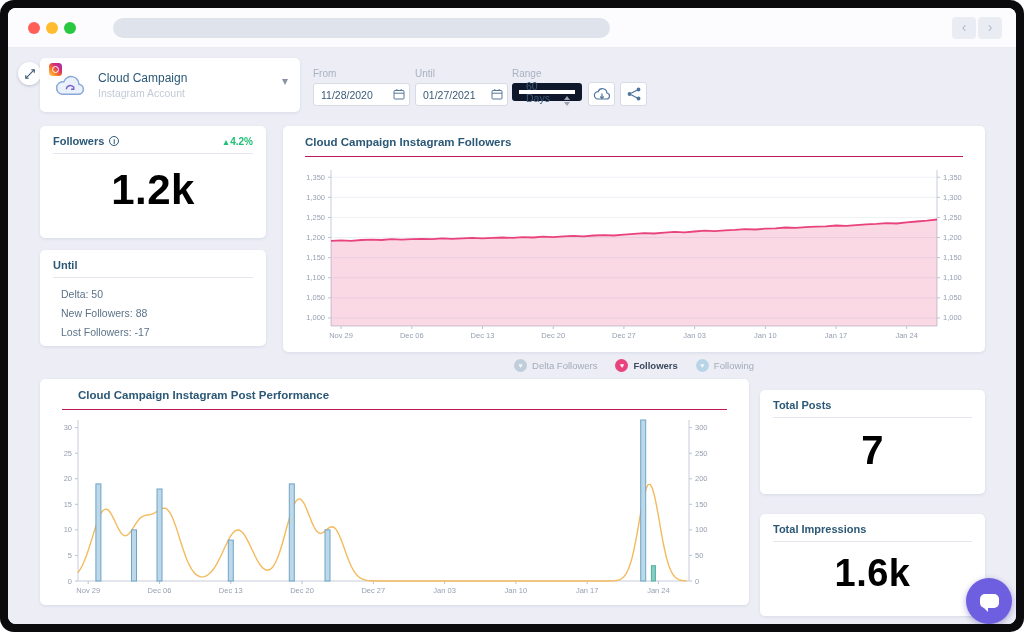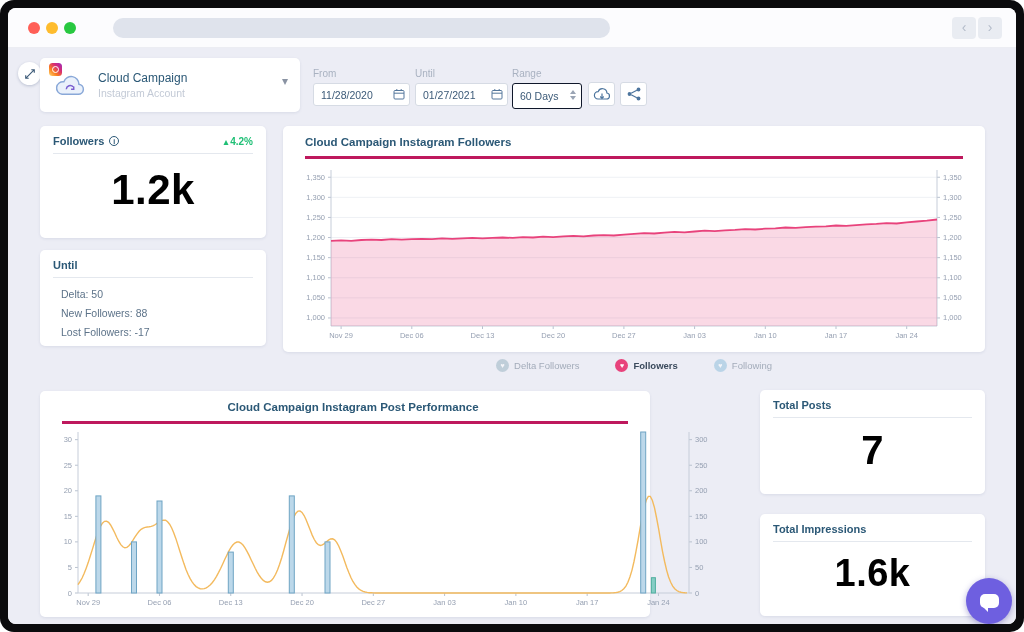--- a/index.html
+++ b/index.html
@@ -25,49 +25,49 @@
   .ig-badge::after{content:"";position:absolute;left:3px;top:3px;width:5px;height:5px;border:1.2px solid #fff;border-radius:50%;}
   .account-name{position:absolute;left:58px;top:13px;font-size:12px;font-weight:normal;color:#2b5876;}
   .account-type{position:absolute;left:58px;top:29px;font-size:10.5px;color:#c3cad6;}
   .account-chevron{position:absolute;right:12px;top:16px;color:#8a93a3;font-size:12px;}
   
   .field{position:absolute;top:20px;}
   .field-label{font-size:10px;color:#a9b2c1;margin-bottom:4px;}
   .input-wrap{position:relative;}
   .date-input{height:23px;border:1px solid #d6dbe4;border-radius:3px;font-size:10.5px;color:#3c5a78;padding:0 18px 0 7px;background:#fff;font-family:"Liberation Sans",sans-serif;outline:none;}
   .cal-icon{position:absolute;right:5px;top:5px;}
-  .range-box{position:relative;height:26px;border:1px solid #0f172a;border-radius:3px;background:#fff;font-size:10.5px;color:#3c5a78;display:flex;align-items:center;padding:0 16px 0 7px;}
+  .range-box{position:relative;height:18px;border:7px solid #0f172a;border-radius:3px;background:#fff;font-size:10.5px;color:#3c5a78;display:flex;align-items:center;padding:0 16px 0 7px;}
   .sel-arrows{position:absolute;right:5px;top:5.5px;width:6px;}
   .sel-arrows i{display:block;width:0;height:0;border-left:3px solid transparent;border-right:3px solid transparent;}
   .sel-arrows .up{border-bottom:4px solid #9aa4b4;margin-bottom:2px;}
   .sel-arrows .down{border-top:4px solid #9aa4b4;}
   .tool-btn{position:absolute;top:34px;width:27px;height:24px;border:1px solid #d6dbe4;border-radius:3px;background:#fff;display:flex;align-items:center;justify-content:center;}
   
   .card-header{display:flex;align-items:center;justify-content:space-between;margin:0 13px;padding:9px 0 6px;border-bottom:1px solid #e4e8ee;}
   .card-title{font-size:11px;font-weight:bold;color:#2b5876;display:flex;align-items:center;}
   .info-icon{display:inline-block;width:10px;height:10px;border:1px solid #2b5876;border-radius:50%;font-size:7px;line-height:9px;text-align:center;margin-left:5px;font-weight:bold;}
   .change-badge{font-size:10px;font-weight:bold;color:#1fbf75;}
   .change-badge .arrow{font-size:9px;margin-right:2px;}
   .stat-value{text-align:center;font-weight:bold;color:#000000;letter-spacing:.5px;}
   .followers-card{left:32px;top:78px;width:226px;height:112px;}
   .followers-card .stat-value{font-size:42px;margin-top:12px;}
   .deltas-card{left:32px;top:202px;width:226px;height:96px;}
   .deltas-rows{padding:7px 13px 0;margin-left:8px;}
   .delta-row{font-size:10.5px;color:#5d7389;line-height:19px;}
   
   .chart-card-followers{left:275px;top:78px;width:702px;height:226px;}
-  .chart-title{margin:0 22px;padding:10px 0 8px;border-bottom:3px solid #be185d;font-size:11.5px;font-weight:bold;color:#2b5876;}
+  .chart-title{margin:0 22px;padding:10px 0 8px;border-bottom:1px solid #be185d;font-size:11.5px;font-weight:bold;color:#2b5876;}
   .chart-card-followers svg{position:absolute;left:10px;top:38px;}
-  .legend{position:absolute;left:275px;top:311px;width:702px;display:flex;justify-content:center;gap:36px;align-items:center;}
+  .legend{position:absolute;left:275px;top:311px;width:702px;display:flex;justify-content:center;gap:18px;align-items:center;}
   .legend-item{display:flex;align-items:center;gap:5px;}
   .legend-dot{width:13px;height:13px;border-radius:50%;color:#fff;font-size:7px;line-height:13px;text-align:center;opacity:.45;}
   .legend-item.active .legend-dot{opacity:1;}
   .legend-label{font-size:9.5px;color:#a3acba;}
   .legend-item.active .legend-label{color:#3a4a5c;font-weight:bold;}
-  .chart-card-posts{left:32px;top:343px;width:610px;height:226px;text-align:center;}
+  .chart-card-posts{left:32px;top:331px;width:709px;height:226px;}
   .chart-card-posts .chart-title{margin:0 22px;padding-left:16px;}
   .chart-card-posts svg{position:absolute;left:8px;top:36px;}
   svg text{font-size:7.5px;fill:#96a0b2;font-family:"Liberation Sans",sans-serif;}
   .total-posts-card{left:752px;top:342px;width:225px;height:104px;}
   .total-posts-card .stat-value{font-size:40px;margin-top:10px;}
   .total-impressions-card{left:752px;top:466px;width:225px;height:102px;}
   .total-impressions-card .stat-value{font-size:38px;margin-top:10px;}
   
   .chat-bubble{position:absolute;left:958px;top:530px;width:46px;height:46px;border-radius:50%;background:#6e5fe0;box-shadow:0 2px 6px rgba(60,50,160,.4);display:flex;align-items:center;justify-content:center;}
   .chat-icon{position:relative;width:19px;height:14px;background:#fff;border-radius:5px;}

